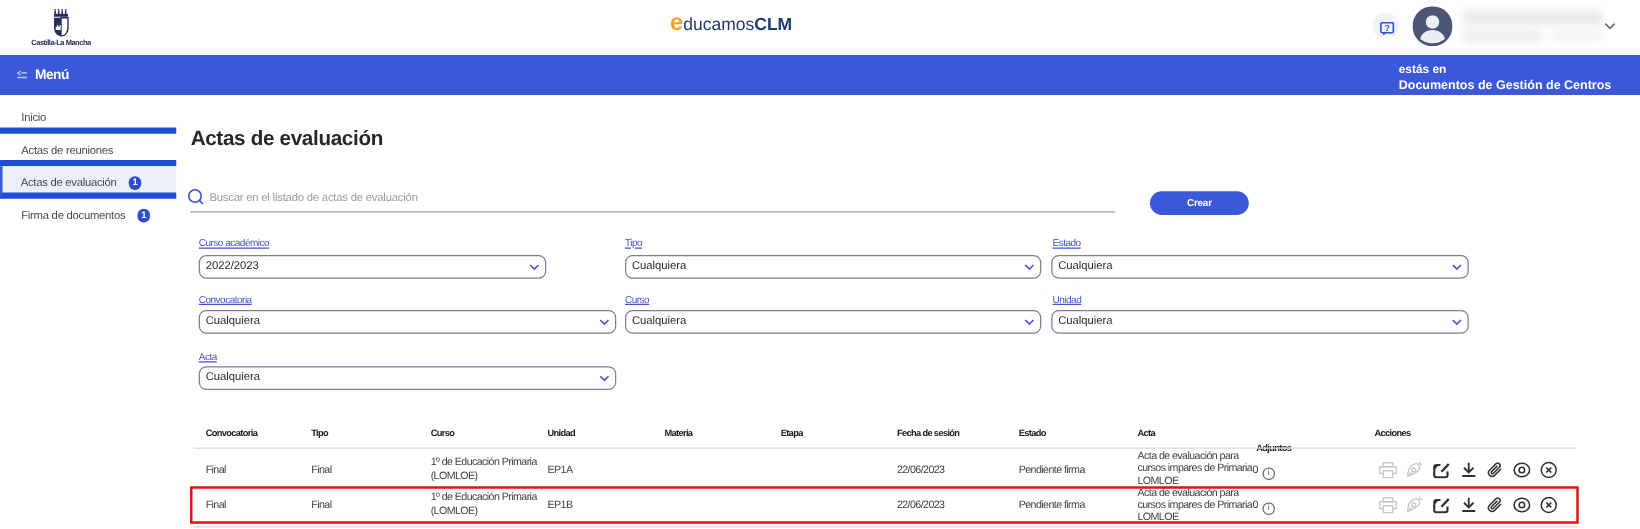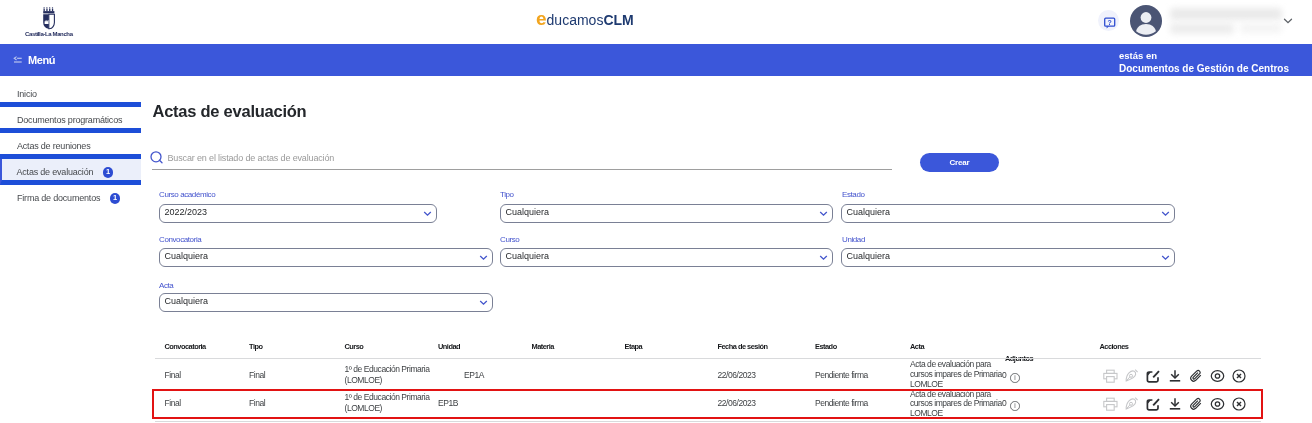--- a/index.html
+++ b/index.html
@@ -29,21 +29,21 @@
 
   
   #h1 { position:absolute; left:152.5px; top:102px; font-size:16.5px; font-weight:bold; color:#24272b; letter-spacing:-0.25px; }
 
   #searchline { position:absolute; left:152px; top:168.5px; width:740px; height:1px; background:#9e9e9e; }
   #searchph { position:absolute; left:167.5px; top:153px; font-size:9px; letter-spacing:-0.15px; color:#9a9a9a; }
   #crear { position:absolute; left:920px; top:152.5px; width:79px; height:19.5px; border-radius:10px;
     background:#3b57da; color:#fff; font-size:8px; font-weight:bold; text-align:center; line-height:19.5px; letter-spacing:-0.2px; }
 
   
-  .flabel { position:absolute; font-size:8px; letter-spacing:-0.4px; color:#4353cd; }
+  .flabel { position:absolute; font-size:8px; letter-spacing:-0.4px; color:#4353cd;text-decoration:underline; }
   .fsel { position:absolute; height:19.5px; border:1px solid #7a8095; border-radius:6px; background:#fff;
     font-size:9px; color:#26282b; line-height:15px; padding-left:4.5px; }
   .fsel svg { position:absolute; right:4.5px; top:6.5px; }
 
   
   .th { position:absolute; font-size:7.4px; font-weight:bold; letter-spacing:-0.5px; color:#17191c; }
   .td { position:absolute; font-size:8.5px; letter-spacing:-0.45px; color:#3c3f42; line-height:10.3px; }
   .td3 { line-height:9.9px; }
   #hline { position:absolute; left:155px; top:358px; width:1106px; height:1px; background:#d9dadc; }
   #bline { position:absolute; left:155px; top:421.3px; width:1106px; height:1px; background:#d9dadc; }
@@ -108,21 +108,20 @@
   </svg>
 </div>
 <div id="menuTxt">Menú</div>
 <div id="crumb">
     <span class="l1">estás en</span>
     <span class="l2">Documentos de Gestión de Centros</span>
   </div>
 
 <div id="sidebar">
   <div class="sitem">Inicio</div>
-  <div class="sitem">Documentos programáticos</div>
   <div class="sitem">Actas de reuniones</div>
   <div class="sitem sel">Actas de evaluación<span class="badge">1</span></div>
   <div class="sitem" style="border-bottom:none;">Firma de documentos<span class="badge">1</span></div>
 </div>
 
 <div id="h1">Actas de evaluación</div>
 
 <svg class="abs" style="left:149px; top:150px;" width="14" height="14" viewBox="0 0 14 14">
   <circle cx="7" cy="6.8" r="5" fill="none" stroke="#4355cc" stroke-width="1.3"></circle>
   <line x1="10.5" y1="10.3" x2="13" y2="12.8" stroke="#4355cc" stroke-width="1.3" stroke-linecap="round"></line>
@@ -178,21 +177,21 @@
 <div class="th" style="left:717.5px; top:341.5px;">Fecha de sesión</div>
 <div class="th" style="left:815px; top:341.5px;">Estado</div>
 <div class="th" style="left:910px; top:341.5px;">Acta</div>
 <div class="th" style="left:1005px; top:341.5px;margin-top:12px;">Adjuntos</div>
 <div class="th" style="left:1099.5px; top:341.5px;">Acciones</div>
 <div id="hline"></div>
 
 <div class="td" style="left:164.5px; top:370.3px;">Final</div>
 <div class="td" style="left:249px; top:370.3px;">Final</div>
 <div class="td" style="left:344.5px; top:364.3px;">1º de Educación Primaria<br>(LOMLOE)</div>
-<div class="td" style="left:464px; top:370.3px;">EP1A</div>
+<div class="td" style="left:438px; top:370.3px;">EP1A</div>
 <div class="td" style="left:717.5px; top:370.3px;">22/06/2023</div>
 <div class="td" style="left:815px; top:370.3px;">Pendiente firma</div>
 <div class="td td3" style="left:910px; top:360.3px;">Acta de evaluación para<br>cursos impares de Primaria<br>LOMLOE</div>
 <div class="td" style="left:1002px; top:370.3px;">0&nbsp;&nbsp;<span class="info">i</span></div>
 
 <div class="td" style="left:164.5px; top:398.3px;">Final</div>
 <div class="td" style="left:249px; top:398.3px;">Final</div>
 <div class="td" style="left:344.5px; top:392.3px;">1º de Educación Primaria<br>(LOMLOE)</div>
 <div class="td" style="left:438px; top:398.3px;">EP1B</div>
 <div class="td" style="left:717.5px; top:398.3px;">22/06/2023</div>

